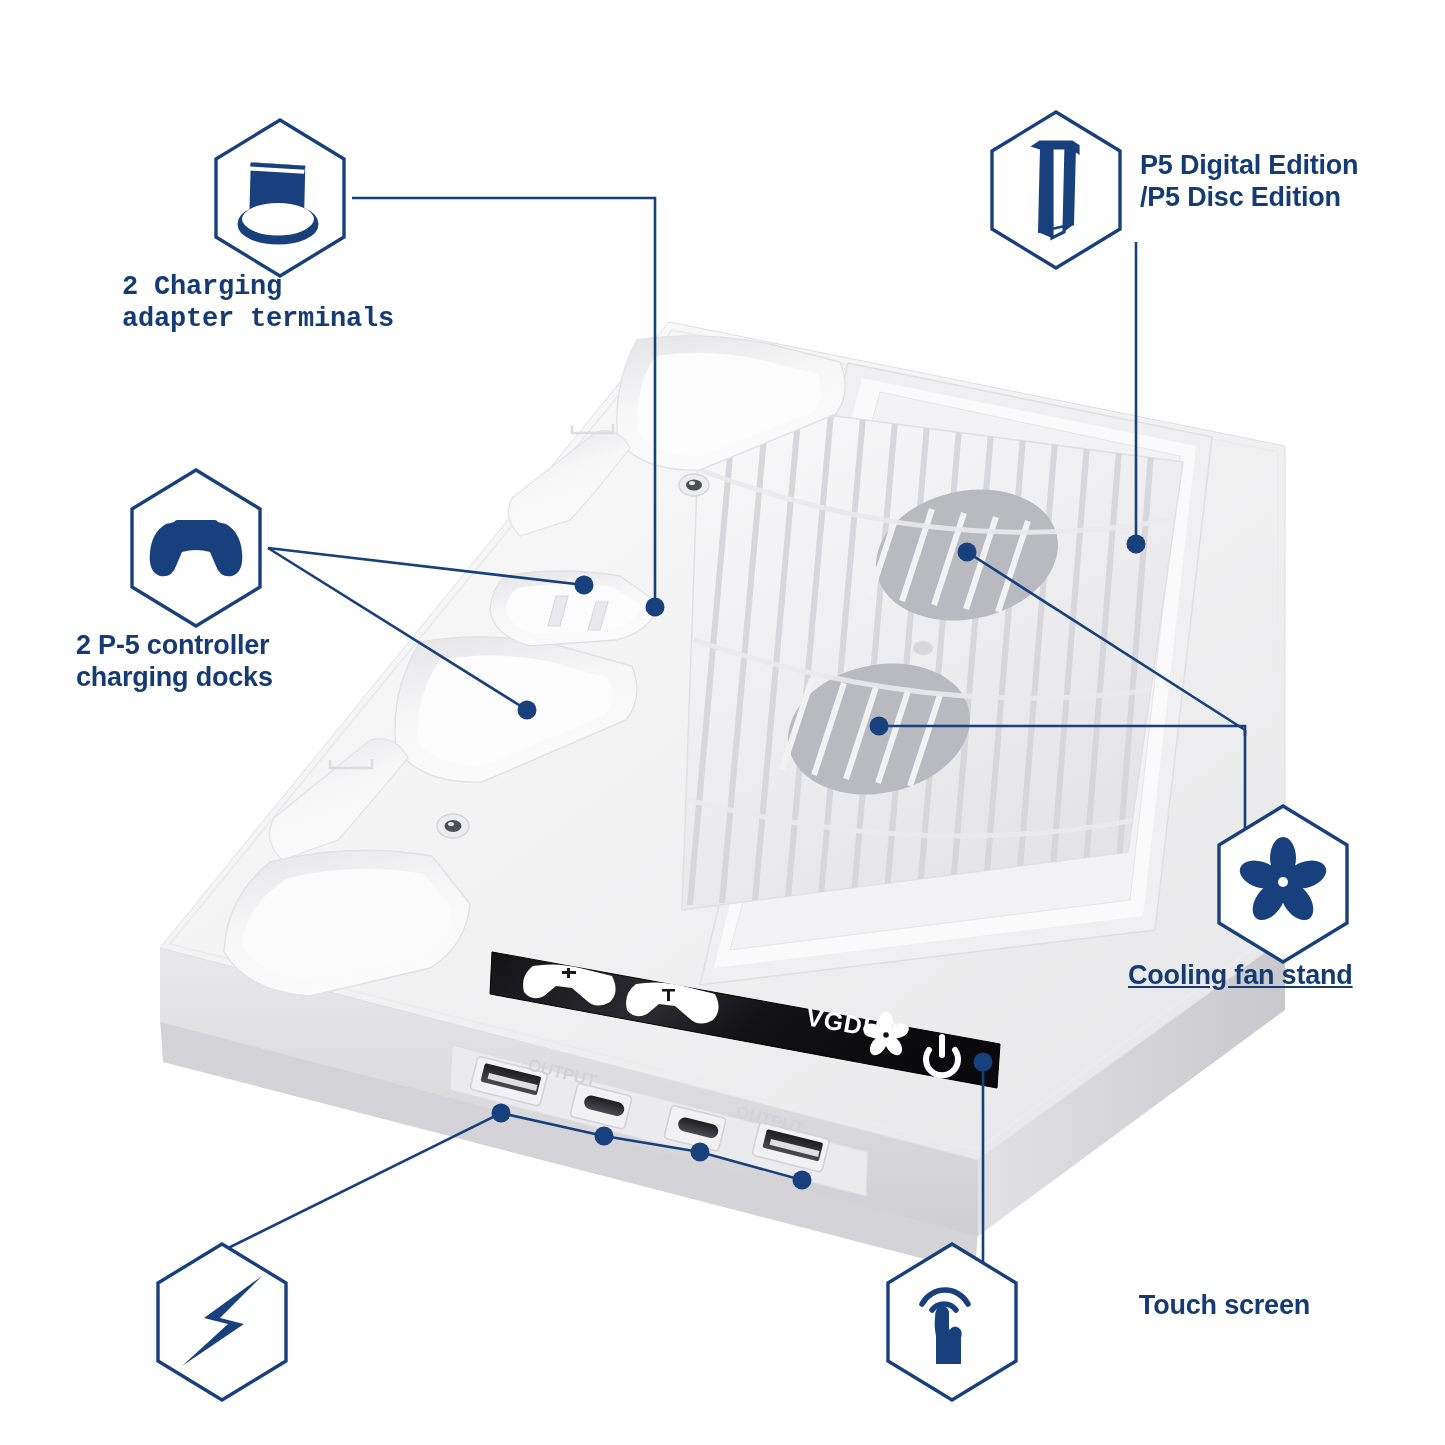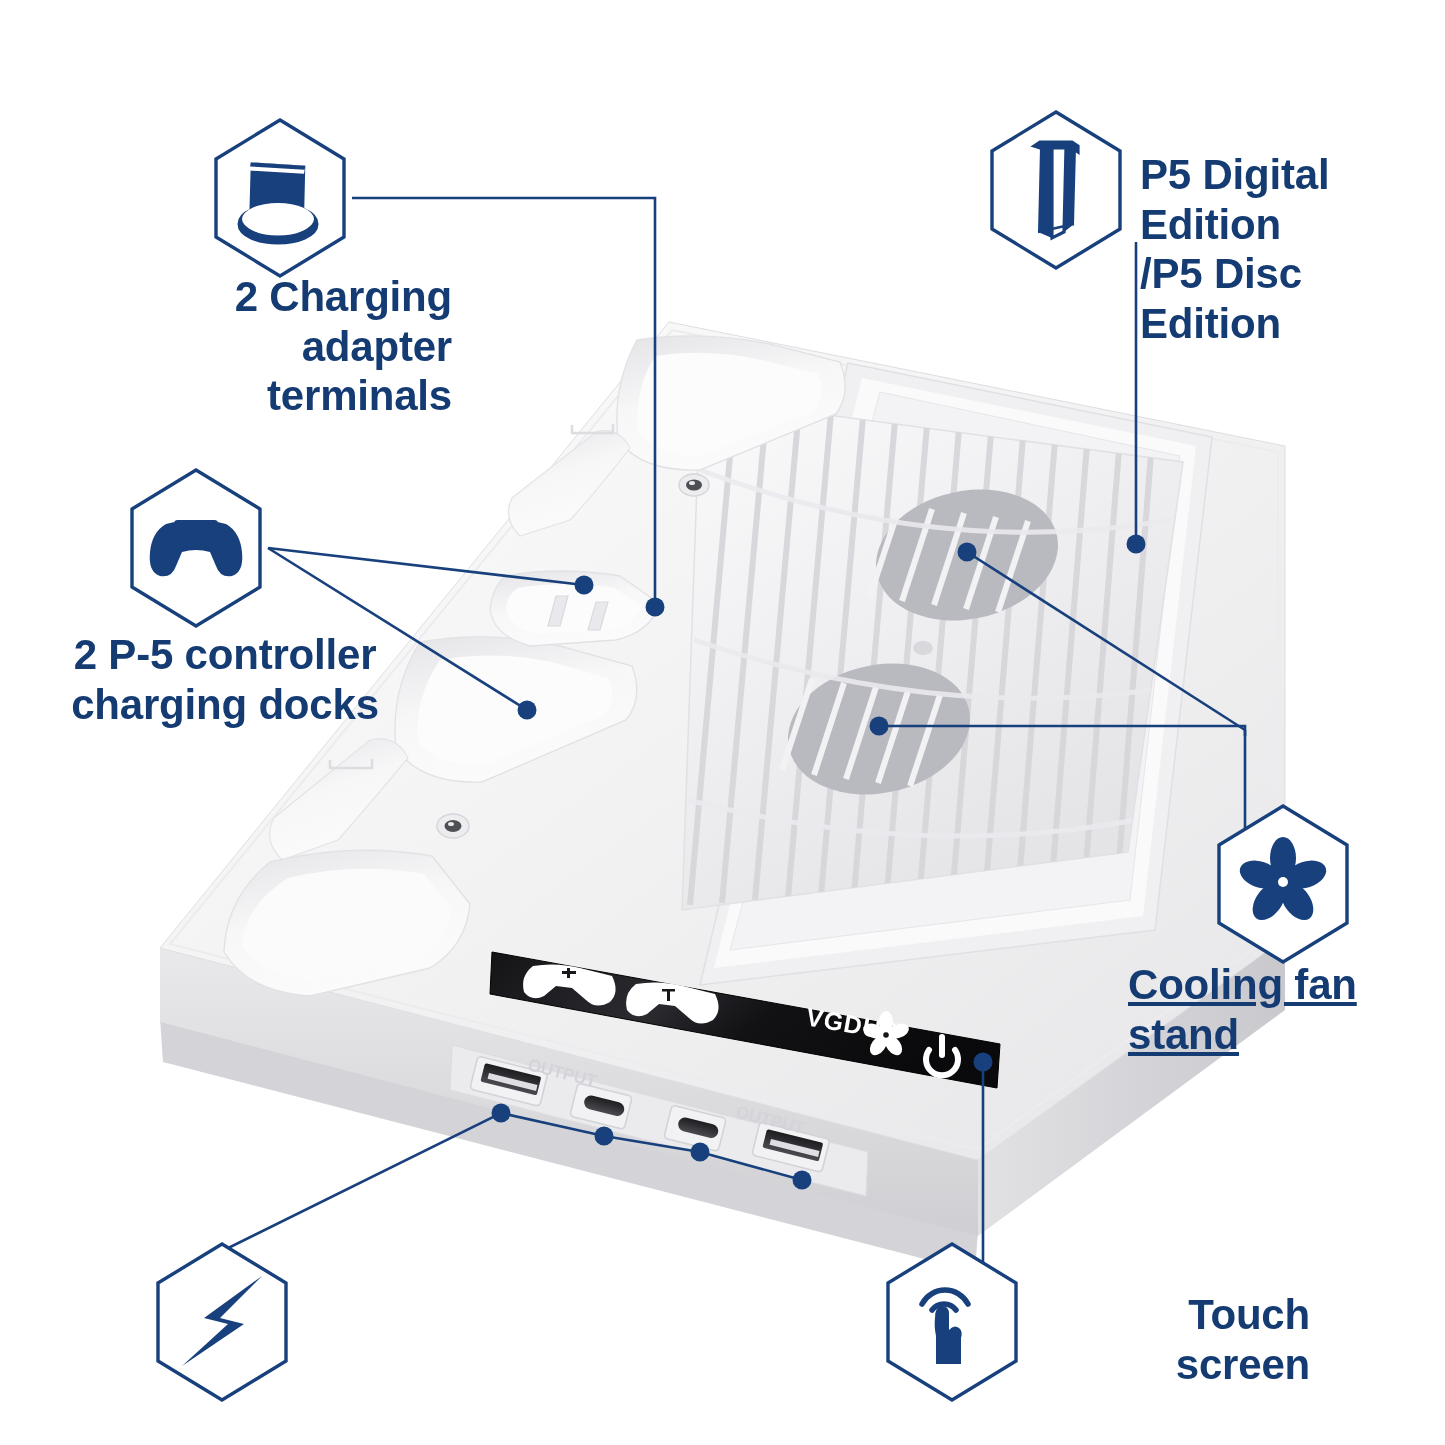--- a/index.html
+++ b/index.html
@@ -8,28 +8,28 @@
     width:1445px;height:1445px;
     font-family:"Liberation Sans","DejaVu Sans",sans-serif;
     overflow:hidden;position:relative;
   }
   #stage{position:absolute;inset:0;width:1445px;height:1445px;}
   #scene{position:absolute;inset:0;width:1445px;height:1445px;}
   .calloutLabel{
     position:absolute;
     color:#153b73;
     font-weight:bold;
-    font-size:42px;
+    font-size:27px;
     line-height:1.18;
     letter-spacing:-0.2px;
     white-space:pre-line;
   }
-  .lbl-charging{left:122px;top:272px;width:330px;text-align:right;}
+  .lbl-charging{left:122px;top:272px;width:330px;text-align:left;font-family:Liberation Mono, monospace;}
   .lbl-console{left:1140px;top:150px;width:300px;text-align:left;}
-  .lbl-dock{left:60px;top:630px;width:330px;text-align:center;}
+  .lbl-dock{left:76px;top:630px;width:330px;}
   .lbl-fan{left:1128px;top:960px;width:310px;text-align:left;text-decoration:underline;}
   .lbl-usb{left:308px;top:1284px;width:420px;text-align:left;}
   .lbl-touch{left:1050px;top:1290px;width:260px;text-align:right;}
 </style>
 </head>
 <body>
 
 <div id="stage">
 
   <svg id="scene" viewBox="0 0 1445 1445" xmlns="http://www.w3.org/2000/svg">

